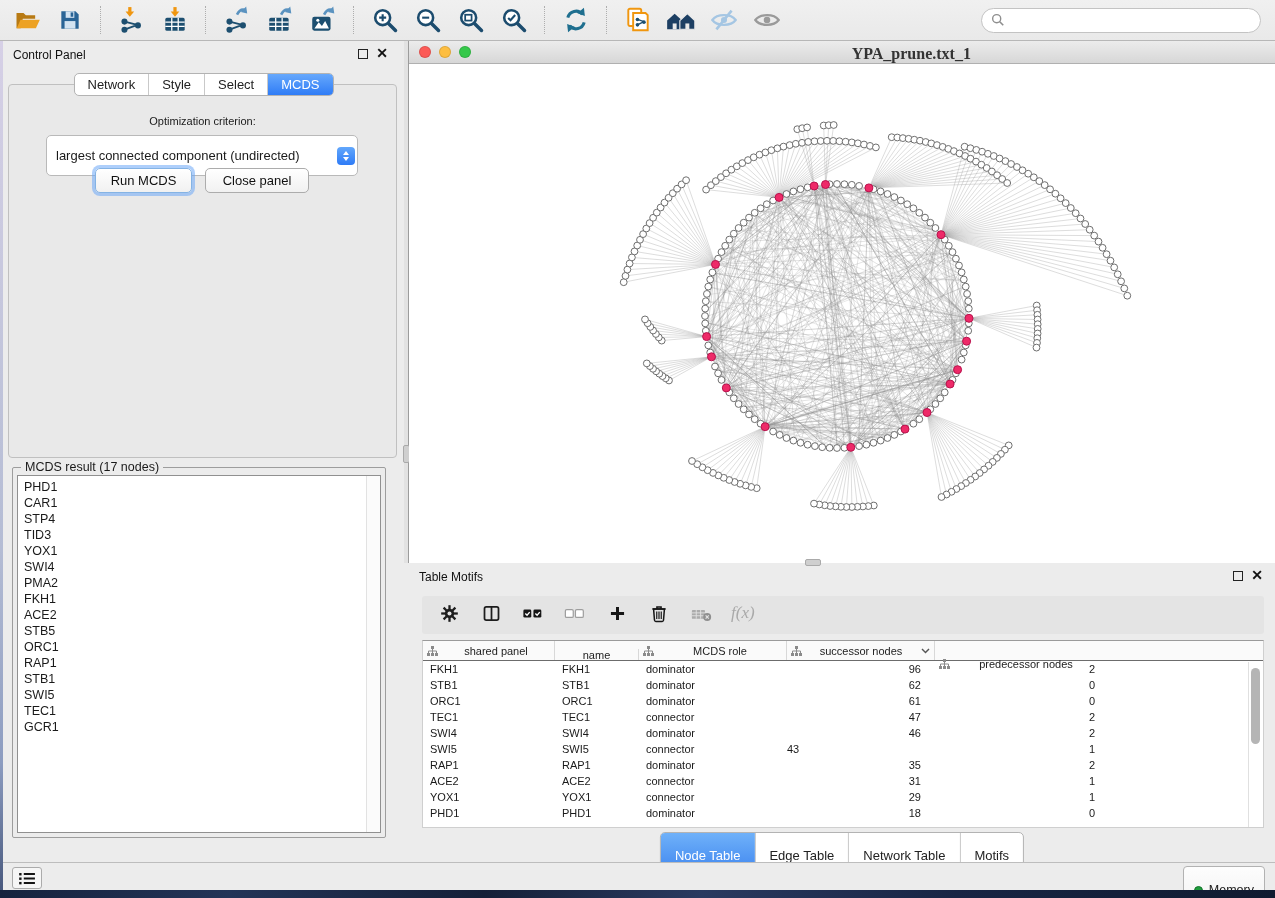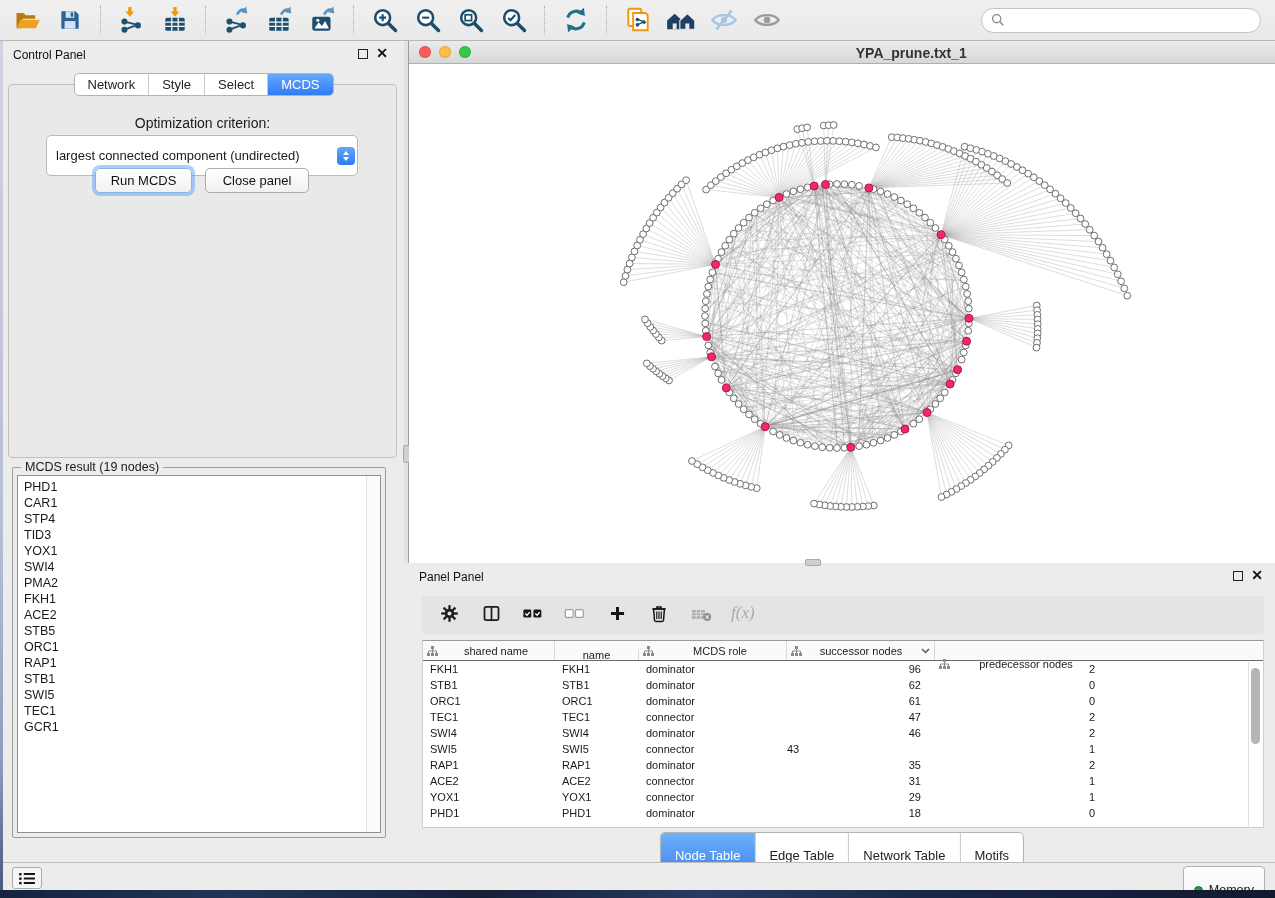--- a/index.html
+++ b/index.html
@@ -29,21 +29,21 @@
   .win-float{position:absolute;top:8px;width:10px;height:10px;border:1.5px solid #222;box-sizing:border-box;}
   .win-close{position:absolute;top:4px;font-size:14px;font-weight:bold;color:#111;line-height:16px;}
   .cpanel .win-float{right:36px;} .cpanel .win-close{right:16px;}
   .seg-group{display:flex;border:1px solid #b3b3b3;border-radius:5px;overflow:hidden;background:#fff;}
   .seg{padding:3px 13px;font-size:13px;color:#222;border-left:1px solid #c9c9c9;cursor:default;white-space:nowrap;}
   .seg:first-child{border-left:none;}
   .seg.active{background:linear-gradient(#66a8fc,#2f7cf6);color:#fff;}
   .cp-tabs{position:absolute;left:50%;transform:translateX(-50%);top:32px;z-index:3;}
   .cp-box{position:absolute;left:5px;top:43px;width:387px;height:372px;background:#e9e9e9;
     border:1px solid #c0c0c0;border-radius:4px;}
-  .opt-label{position:absolute;left:0;top:30px;width:100%;text-align:center;font-size:14px;}
+  .opt-label{position:absolute;left:0;top:30px;width:100%;text-align:center;font-size:11px;}
   .cp-select{position:absolute;left:37px;top:50px;width:312px;height:41px;background:#fff;border:1px solid #b9b9b9;
     border-radius:5px;box-sizing:border-box;display:flex;align-items:center;font-size:13px;}
   .cp-select .sel-text{flex:1;padding-left:9px;white-space:nowrap;overflow:hidden;}
   .sel-stepper{width:18px;height:18px;margin-right:2px;border-radius:4px;background:linear-gradient(#62a7fc,#2e7bf6);
     display:flex;flex-direction:column;align-items:center;justify-content:center;gap:2px;}
   .tri-up{width:0;height:0;border-left:3.5px solid transparent;border-right:3.5px solid transparent;border-bottom:4.5px solid #fff;}
   .tri-dn{width:0;height:0;border-left:3.5px solid transparent;border-right:3.5px solid transparent;border-top:4.5px solid #fff;}
   .cp-btn{position:absolute;top:83px;height:25px;background:linear-gradient(#ffffff,#f1f1f1);
     border:1px solid #acacac;border-radius:5px;font-size:13px;font-family:"Liberation Sans",sans-serif;color:#111;
     display:flex;align-items:center;justify-content:center;box-sizing:border-box;}
@@ -59,21 +59,21 @@
   
   .vsplit{position:absolute;left:404px;top:41px;width:4px;height:522px;background:#e2e2e2;border-right:1px solid #9c9c9c;}
   .vsplit-handle{position:absolute;left:-1px;top:404px;width:5px;height:16px;background:#cfcfcf;border:1px solid #aaa;border-radius:2px;}
   .hsplit-handle{position:absolute;left:805px;top:559px;width:14px;height:5px;background:#cfcfcf;border:1px solid #aaa;border-radius:2px;z-index:5;}
   
   .netwin{position:absolute;left:409px;top:41px;width:866px;height:522px;background:#fff;}
   .net-titlebar{position:absolute;left:0;top:0;width:100%;height:23px;
     background:linear-gradient(#ececec,#d7d7d7);border-bottom:1px solid #b0b0b0;box-sizing:border-box;}
   .tl{position:absolute;top:5px;width:12px;height:12px;border-radius:50%;box-shadow:inset 0 0 0 1px rgba(0,0,0,.12);}
   .tl.red{left:10px;background:#fc5b57;} .tl.yellow{left:30px;background:#fdbe41;} .tl.green{left:50px;background:#35c84a;}
-  .net-title{position:absolute;left:58%;top:4px;transform:translateX(-50%);font-size:14px;font-weight:bold;color:#333;}
+  .net-title{position:absolute;left:58%;top:4px;transform:translateX(-50%);font-size:16px;font-weight:bold;color:#333;font-family:Liberation Serif, serif;}
   .net-canvas{position:absolute;left:0;top:23px;width:866px;height:499px;background:#fff;}
   
   .tpanel{position:absolute;left:409px;top:563px;width:866px;height:299px;background:#ececec;}
   .tpanel .win-float{right:32px;top:8px;} .tpanel .win-close{right:12px;top:4px;}
   .tp-toolbar{position:absolute;left:13px;top:33px;width:842px;height:38px;background:#e4e4e4;border-radius:3px;
     display:flex;align-items:center;gap:18px;padding-left:15px;box-sizing:border-box;}
   .tp-ic{display:flex;align-items:flex-start;justify-content:center;width:24px;height:24px;}
   .fx-label{font-family:"Liberation Serif",serif;font-style:italic;font-size:17px;color:#a9a9a9;}
   .ntable{position:absolute;left:13px;top:77px;width:842px;height:188px;background:#fff;
     border:1px solid #cfcfcf;border-top:1px solid #9a9a9a;box-sizing:border-box;}
@@ -264,21 +264,21 @@
       <span class="sel-text">largest connected component (undirected)</span>
       <span class="sel-stepper">
           <span class="tri-up"></span>
           <span class="tri-dn"></span>
         </span>
     </div>
     <div class="cp-btn btn-run">Run MCDS</div>
     <div class="cp-btn btn-close">Close panel</div>
   </div>
   <div class="mcds-fieldset">
-    <span class="mcds-legend">MCDS result (19 nodes)</span>
+    <span class="mcds-legend">MCDS result (17 nodes)</span>
     <div class="mcds-list">
       <div class="mcds-items">
           <div>PHD1</div>
           <div>CAR1</div>
           <div>STP4</div>
           <div>TID3</div>
           <div>YOX1</div>
           <div>SWI4</div>
           <div>PMA2</div>
           <div>FKH1</div>
@@ -1237,21 +1237,21 @@
         <circle cx="356.1" cy="362.7" r="4" fill="#ee2a68" stroke="#b8124d" stroke-width="1"></circle>
         <circle cx="317.3" cy="323.9" r="4" fill="#ee2a68" stroke="#b8124d" stroke-width="1"></circle>
         <circle cx="302.5" cy="292.8" r="4" fill="#ee2a68" stroke="#b8124d" stroke-width="1"></circle>
         <circle cx="297.6" cy="272.6" r="4" fill="#ee2a68" stroke="#b8124d" stroke-width="1"></circle>
       </svg>
   </div>
 </div>
 
 <div class="tpanel">
   <div class="panel-head">
-    <span class="panel-title">Panel Panel</span>
+    <span class="panel-title">Table Motifs</span>
     <span class="win-float"></span>
     <span class="win-close">✕</span>
   </div>
   <div class="tp-toolbar">
     <span class="tp-ic">
       <svg width="21" height="21" viewBox="0 0 24 24">
         <g fill="#1d1d1d">
           <rect x="10.7" y="2.5" width="2.6" height="5"></rect>
             <rect x="10.7" y="16.5" width="2.6" height="5"></rect>
           <rect x="10.7" y="2.5" width="2.6" height="5" transform="rotate(45 12 12)"></rect>
@@ -1314,21 +1314,21 @@
         <div class="th" style="width: 132px;">
           <svg width="11" height="10" viewBox="0 0 11 10" style="margin-right:4px;flex:0 0 auto">
             <g fill="#8a8a8a">
               <rect x="4" y="0" width="3" height="3"></rect>
               <rect x="0" y="7" width="3" height="3"></rect>
               <rect x="4" y="7" width="3" height="3"></rect>
               <rect x="8" y="7" width="3" height="3"></rect>
             </g>
             <path d="M5.5 3v2M1.5 7V5h8v2M5.5 5v2" stroke="#8a8a8a" fill="none"></path>
           </svg>
-          <span class="th-label">shared name</span>
+          <span class="th-label">shared panel</span>
         </div>
         <div class="th" style="width: 84px; margin-top: 8px;">
           <span class="th-label">name</span>
         </div>
         <div class="th" style="width: 148px;">
           <svg width="11" height="10" viewBox="0 0 11 10" style="margin-right:4px;flex:0 0 auto">
             <g fill="#8a8a8a">
               <rect x="4" y="0" width="3" height="3"></rect>
               <rect x="0" y="7" width="3" height="3"></rect>
               <rect x="4" y="7" width="3" height="3"></rect>

